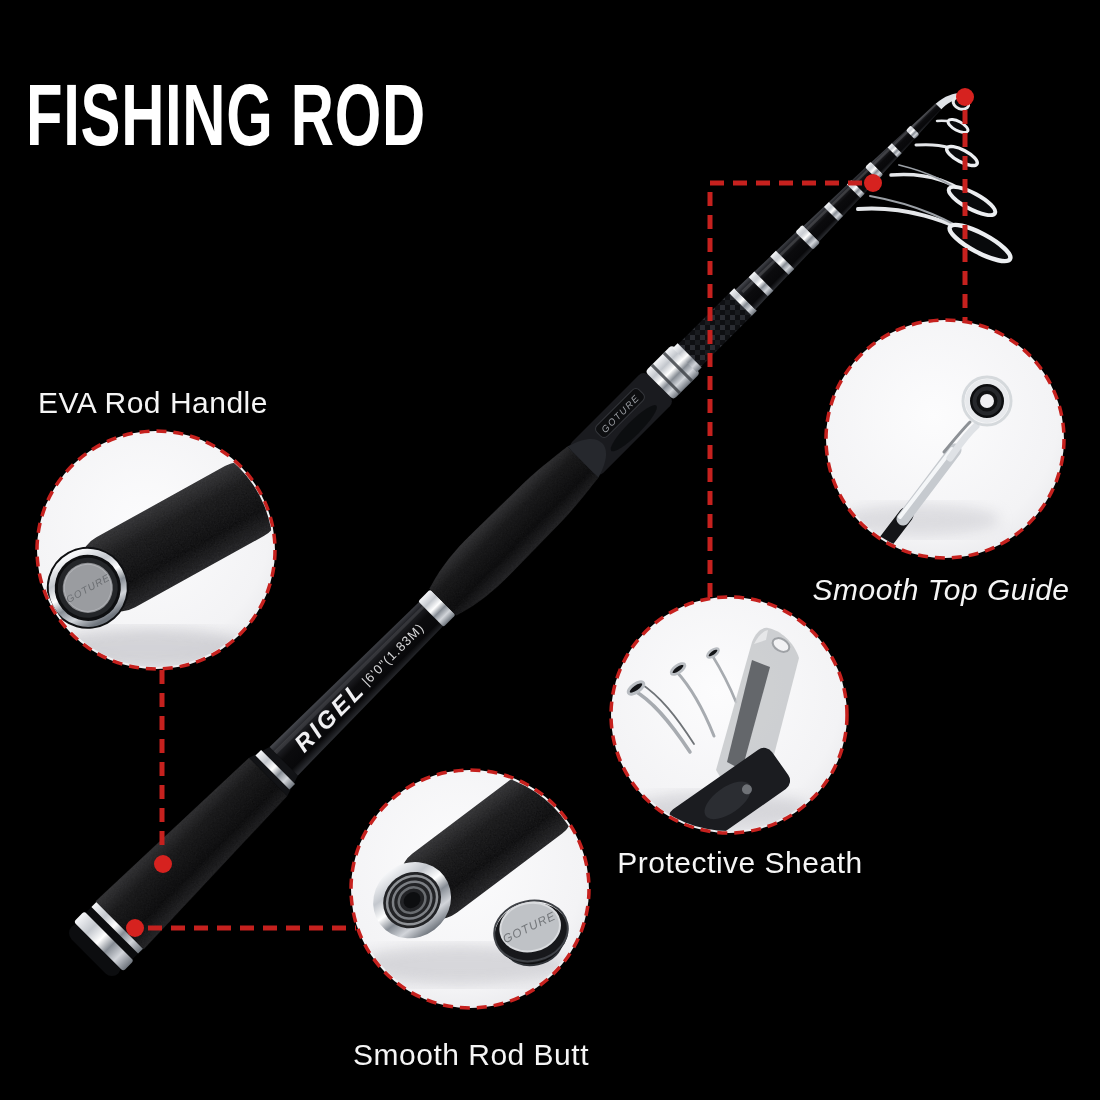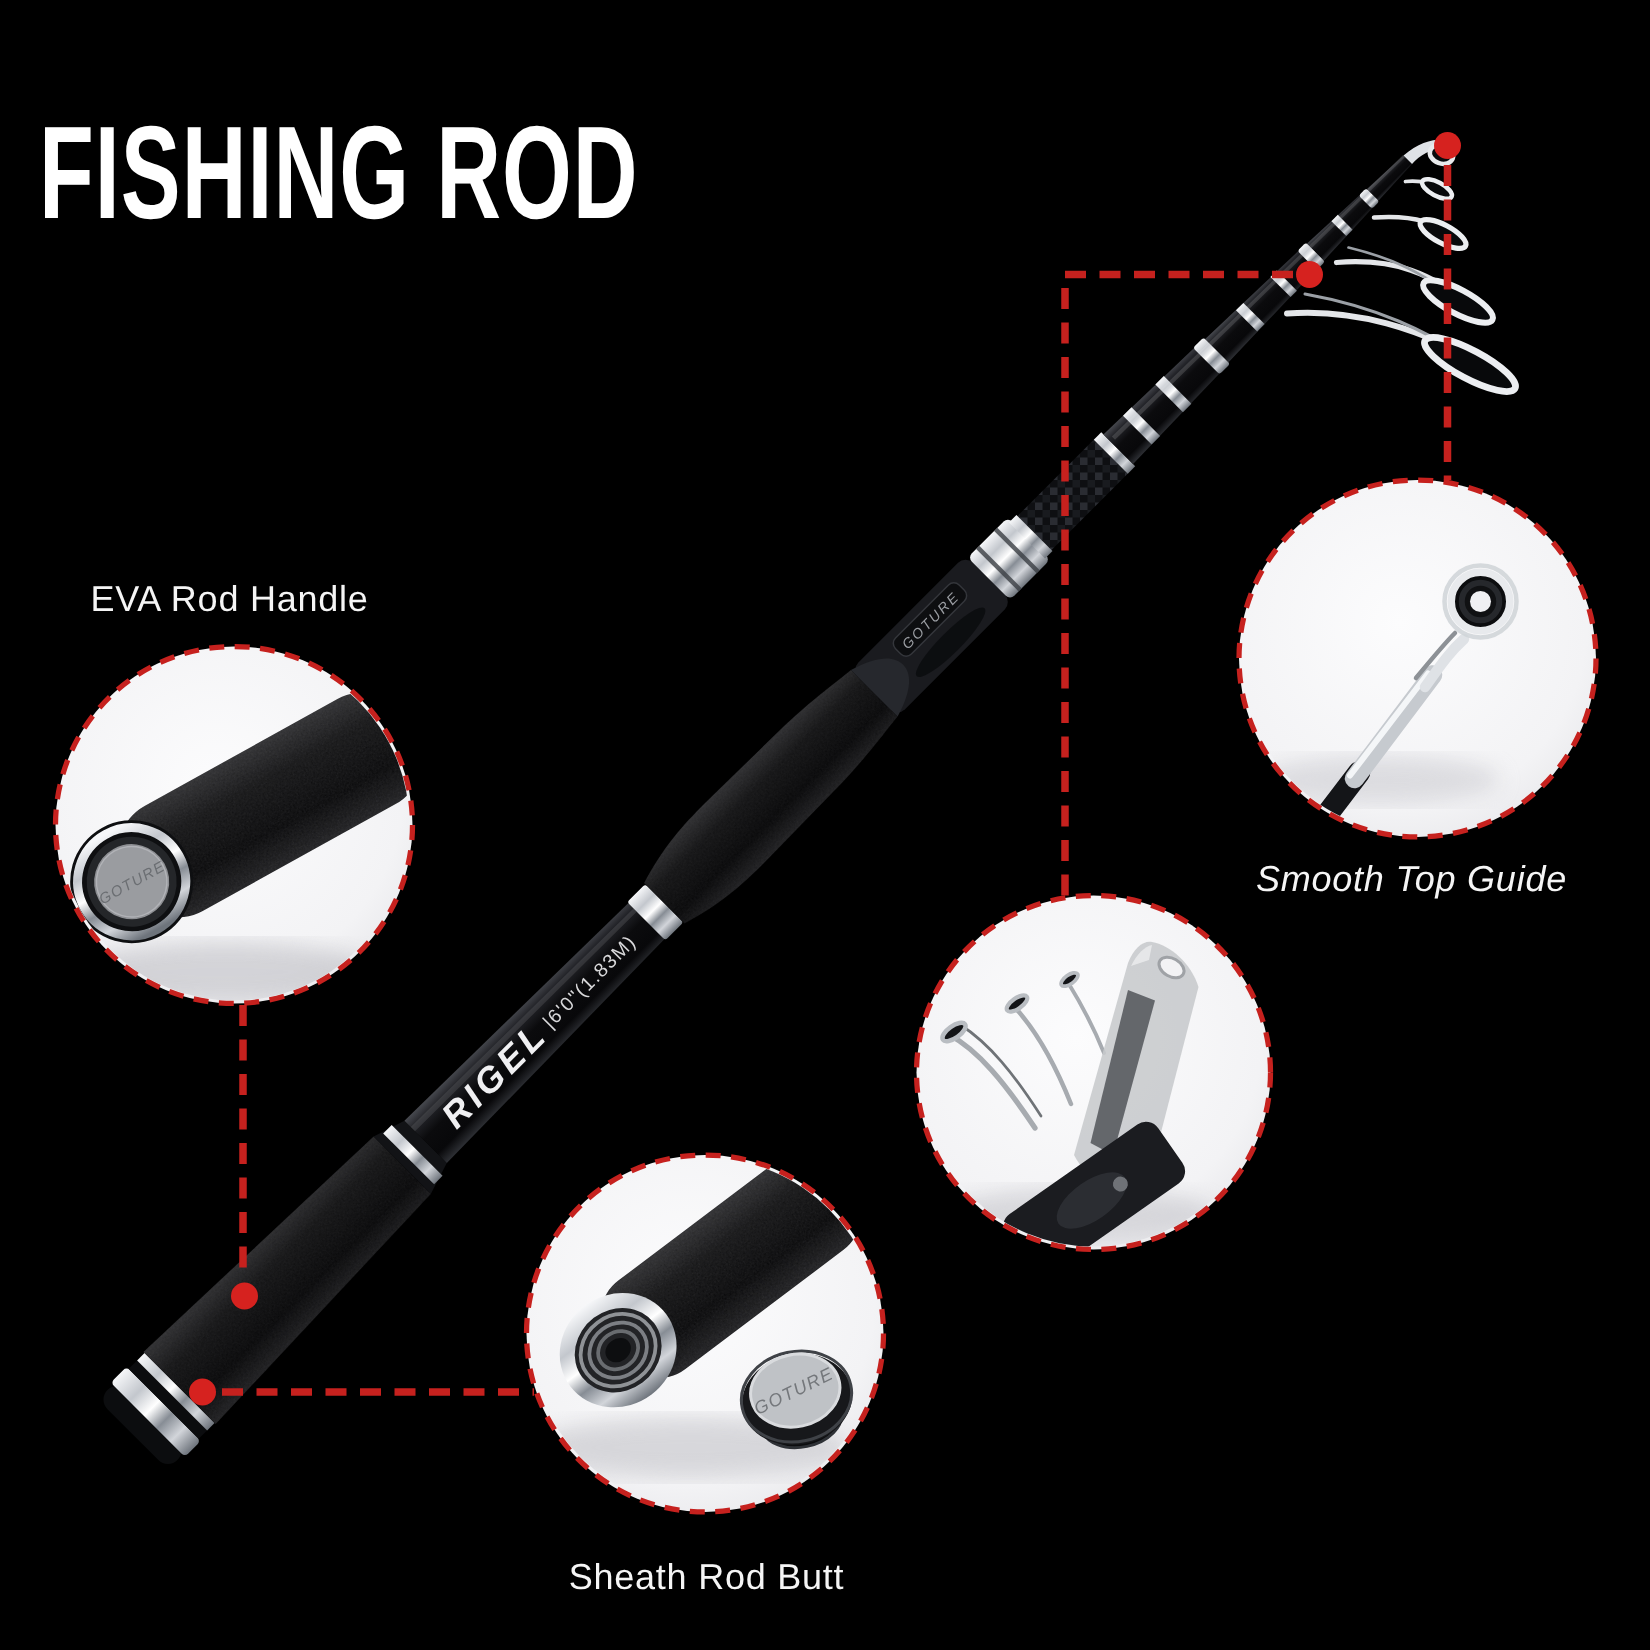--- a/index.html
+++ b/index.html
@@ -1,21 +1,21 @@
 <!DOCTYPE html>
 <html><head>
 <meta charset="utf-8">
 <style>
   html,body{margin:0;padding:0;background:#000;}
   .stage{position:relative;width:1100px;height:1100px;background:#000;overflow:hidden;
          font-family:"Liberation Sans",sans-serif;}
   .stage svg{position:absolute;left:0;top:0;}
   .page-title{position:absolute;left:26px;top:64px;color:#fff;font-size:88px;font-weight:900;
               letter-spacing:1px;white-space:nowrap;transform:scale(0.68,1);transform-origin:left top;}
-  .callout-label{position:absolute;color:#f5f5f5;font-size:24px;font-weight:400;white-space:nowrap;
+  .callout-label{position:absolute;color:#f5f5f5;font-size:30px;font-weight:400;white-space:nowrap;
                  transform:translateX(-50%);letter-spacing:0.5px;}
   .lbl-eva{left:153px;top:386px;}
   .lbl-topguide{left:941px;top:573px;font-style:italic;}
   .lbl-sheath{left:740px;top:846px;}
   .lbl-butt{left:471px;top:1038px;}
 </style>
 </head>
 <body>
 
 <div class="stage">
@@ -242,14 +242,15 @@
       <circle cx="163" cy="864" r="9"></circle>
       <circle cx="135" cy="928" r="9"></circle>
       <circle cx="873" cy="183" r="9"></circle>
       <circle cx="965" cy="97" r="9"></circle>
     </g>
   </svg>
 
   <div class="page-title">FISHING ROD</div>
   <div class="callout-label lbl-eva">EVA Rod Handle</div>
   <div class="callout-label lbl-topguide">Smooth Top Guide</div>
-  <div class="callout-label lbl-butt">Sheath Rod Butt</div>
+  <div class="callout-label lbl-sheath">Protective Sheath</div>
+  <div class="callout-label lbl-butt">Smooth Rod Butt</div>
 </div>
 
 </body></html>

